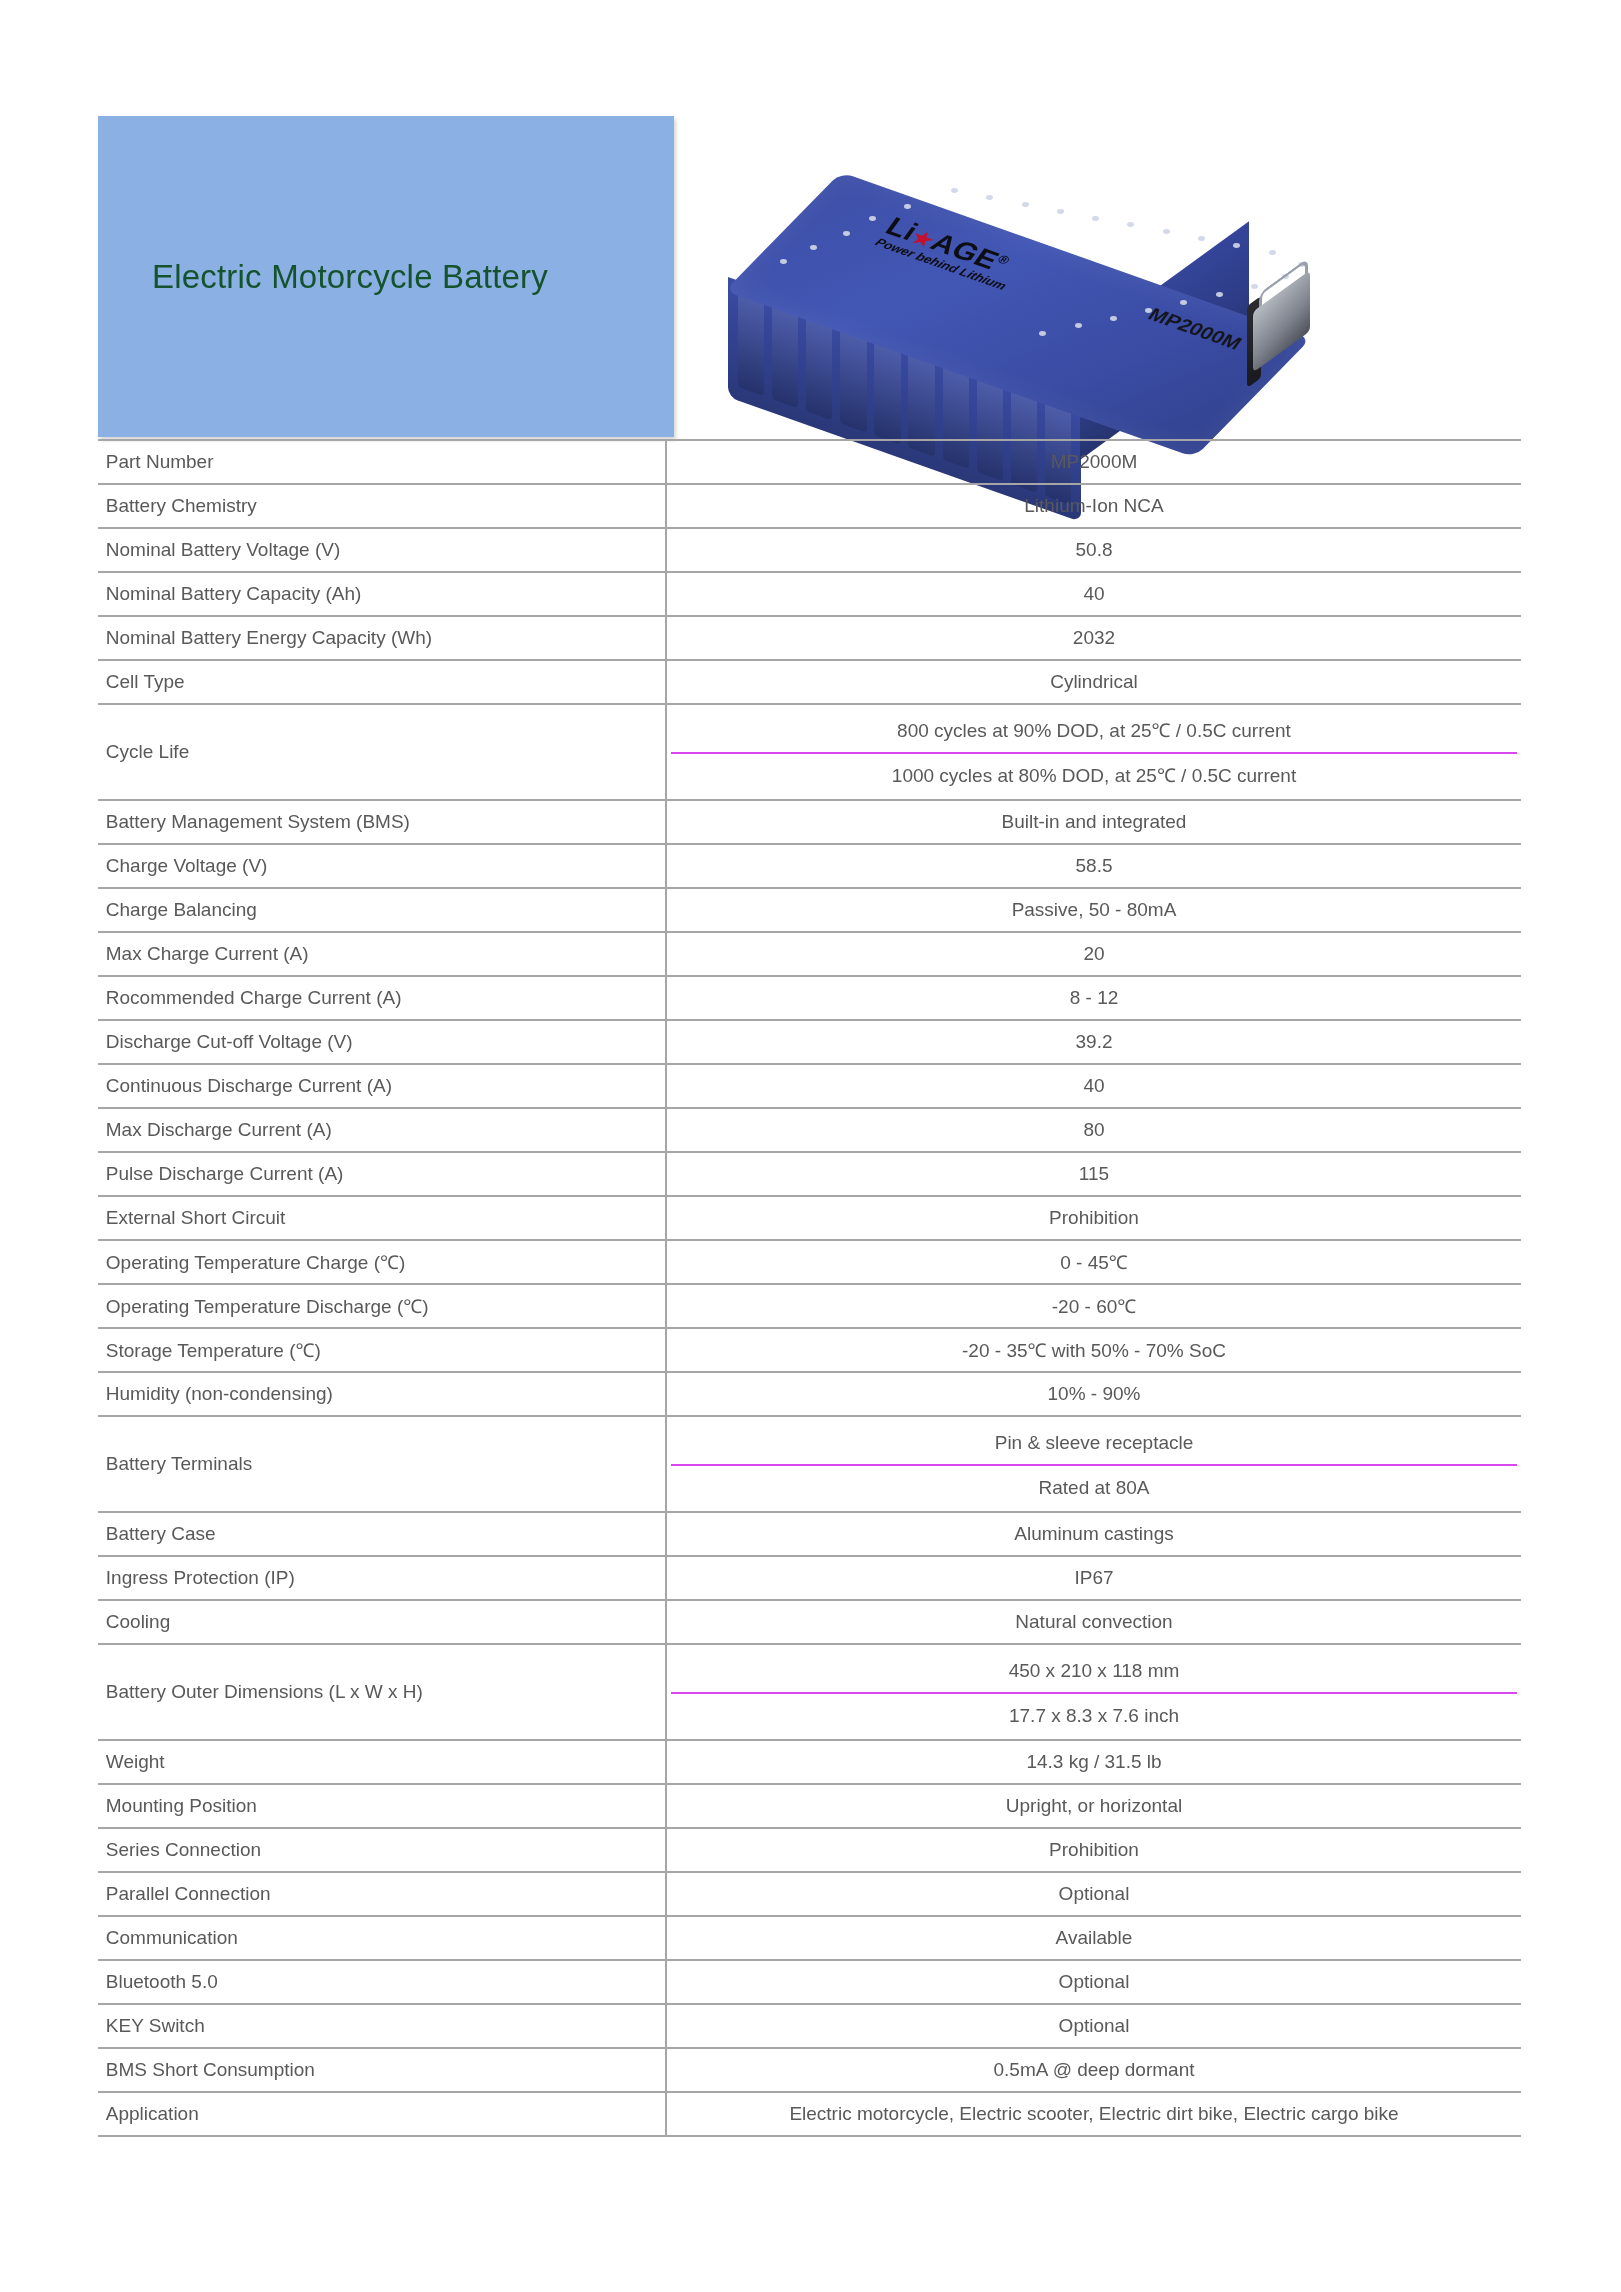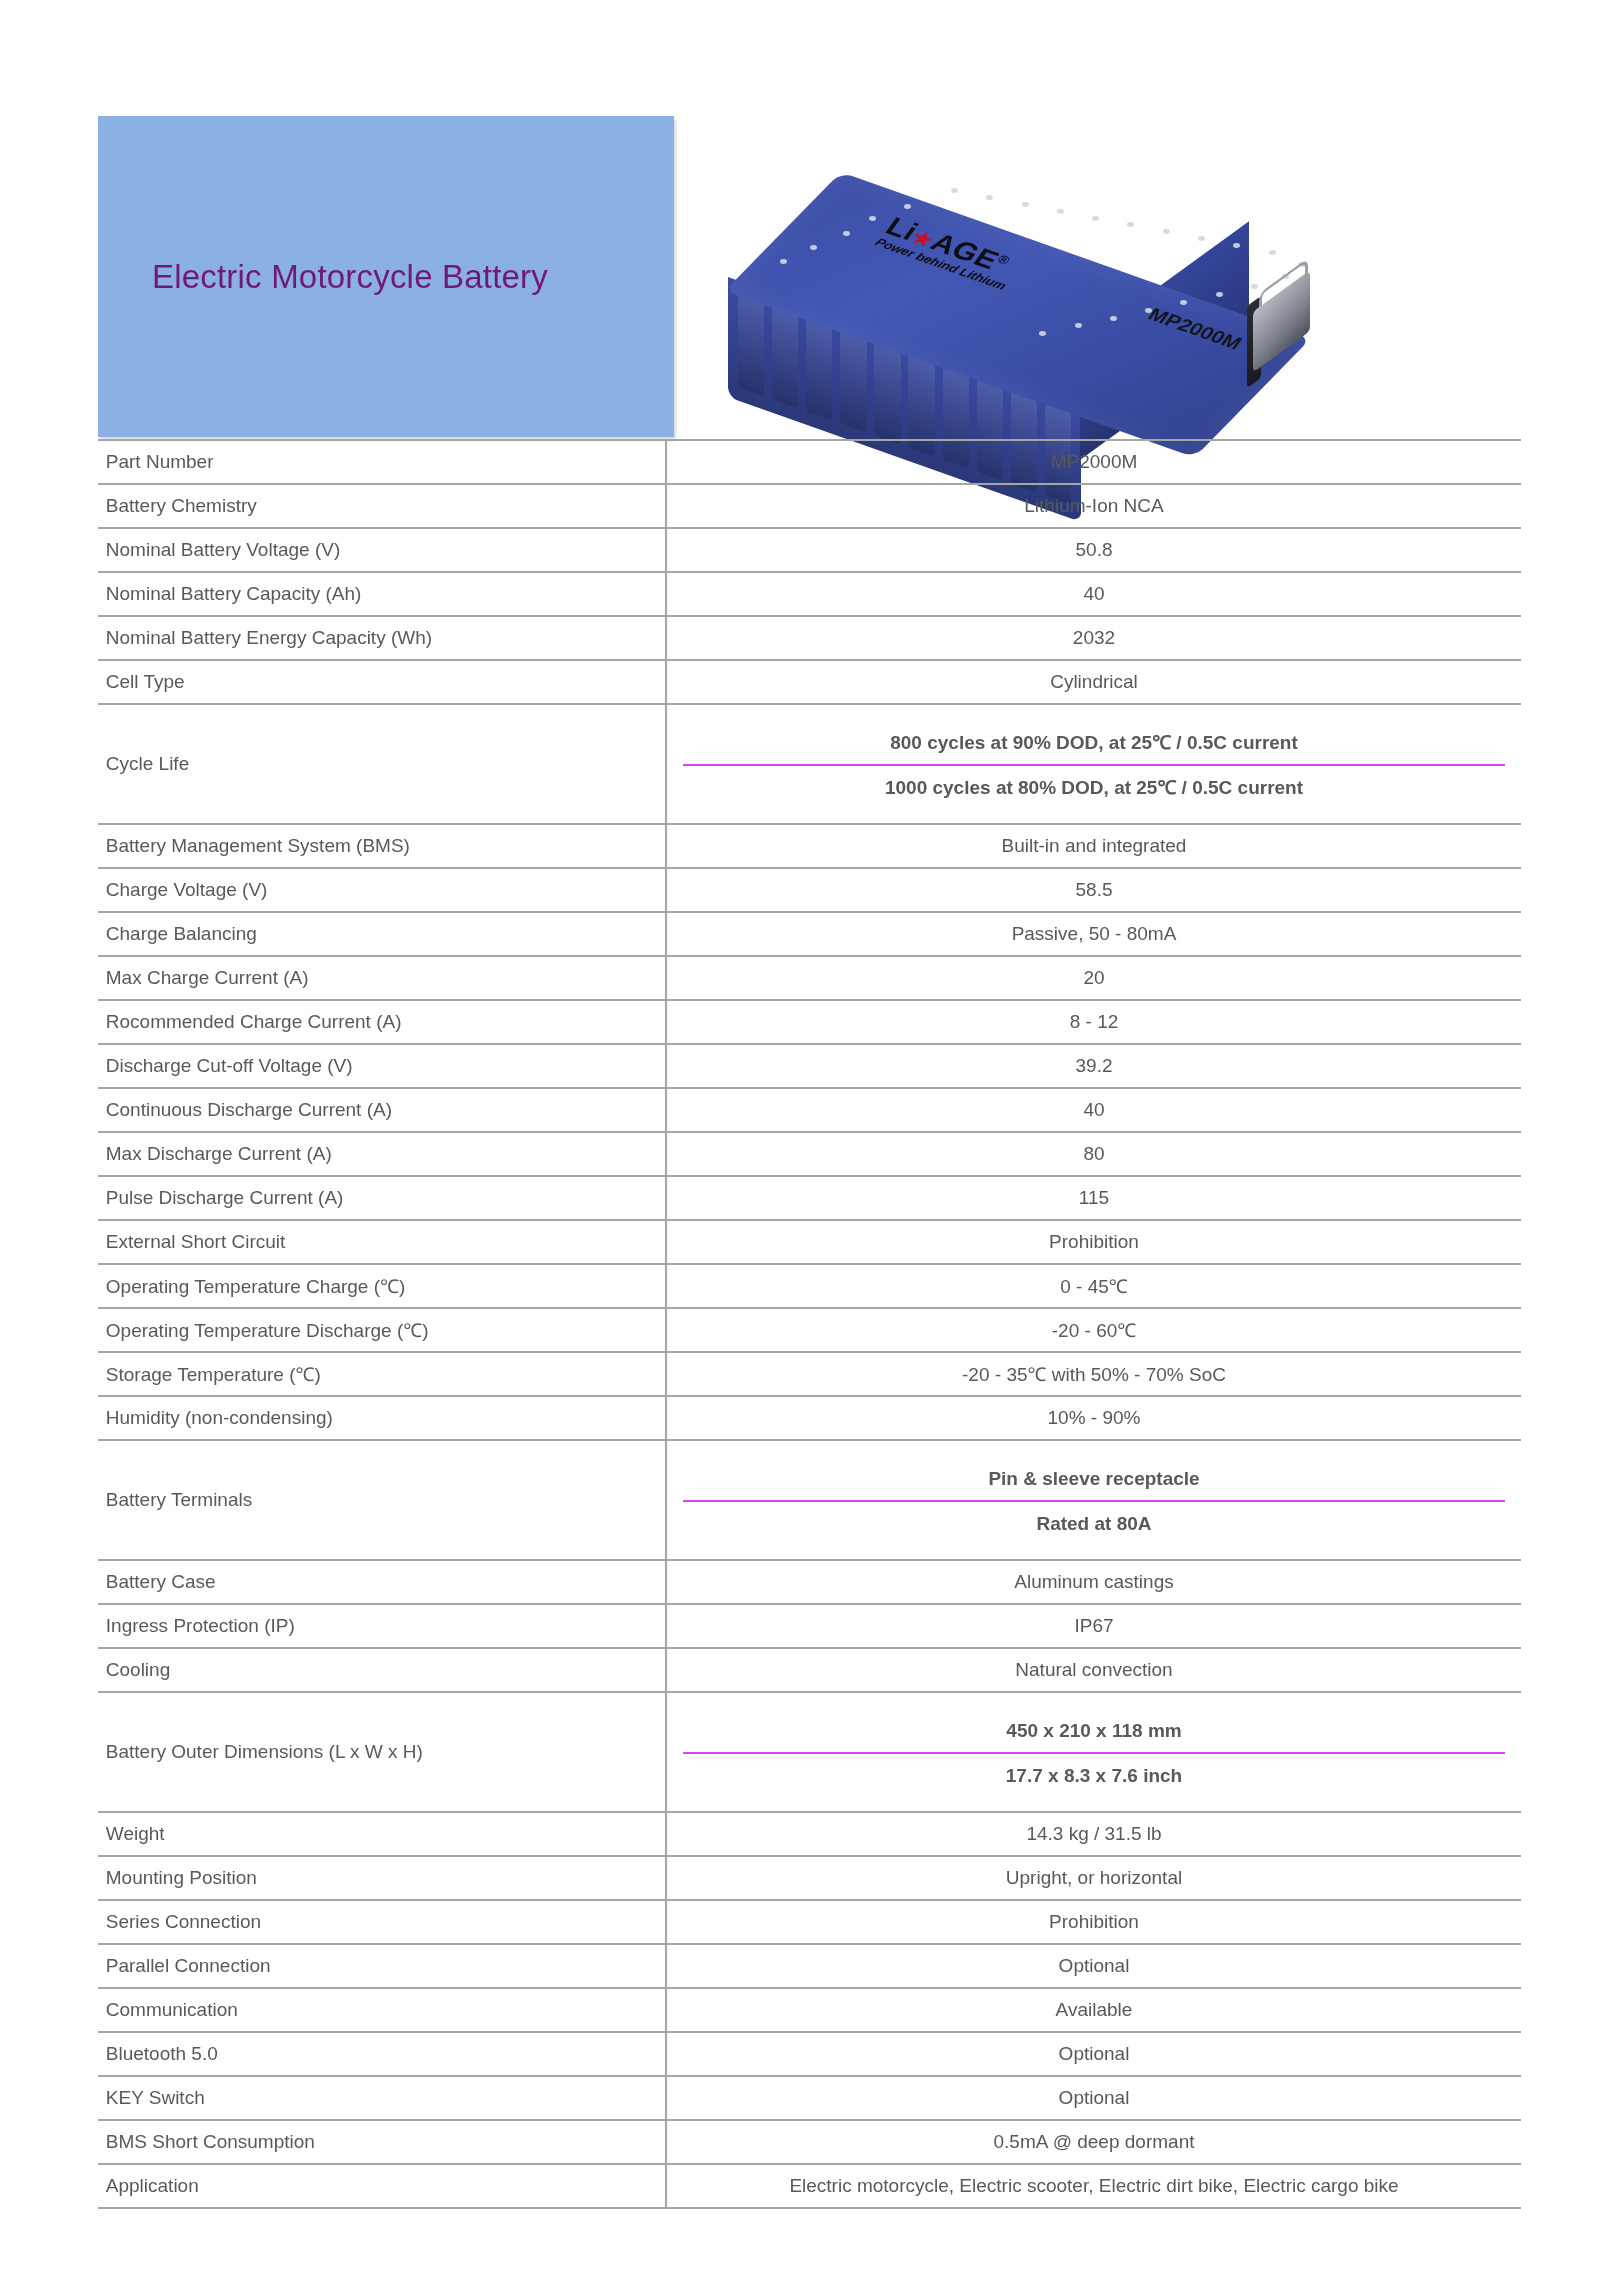--- a/index.html
+++ b/index.html
@@ -39,21 +39,21 @@
     left: 0;
     top: 0;
     width: 576px;
     height: 321px;
     background: #8bb0e3;
     display: flex;
     align-items: center;
     box-shadow: 2px 2.9px 3.9px rgba(0,0,0,0.17);
   }
   .title-text {
-    color: #701a75;
+    color: #14532d;
     font-size: 33px;
     font-weight: 400;
     letter-spacing: 0.2px;
     padding-left: 54px;
     padding-right: 19.6px;
     line-height: 1.25;
   }
 
   
   .product-image {
@@ -224,21 +224,21 @@
   td.label {
     padding-left: 7.8px;
     text-align: left;
     border-right: 2px solid #a6a6a6;
   }
   td.value {
     text-align: center;
     padding: 0 9.8px;
   }
   
-  td.value.stacked { padding: 16px; font-weight: bold; }
+  td.value.stacked { padding: 4px; }
   .sub {
     height: 43px;
     line-height: 43px;
     text-align: center;
     font-size: 19px;
   }
   .sub + .sub { border-top: 2px solid #d946ef; }
 </style>
 </head>
 <body>

